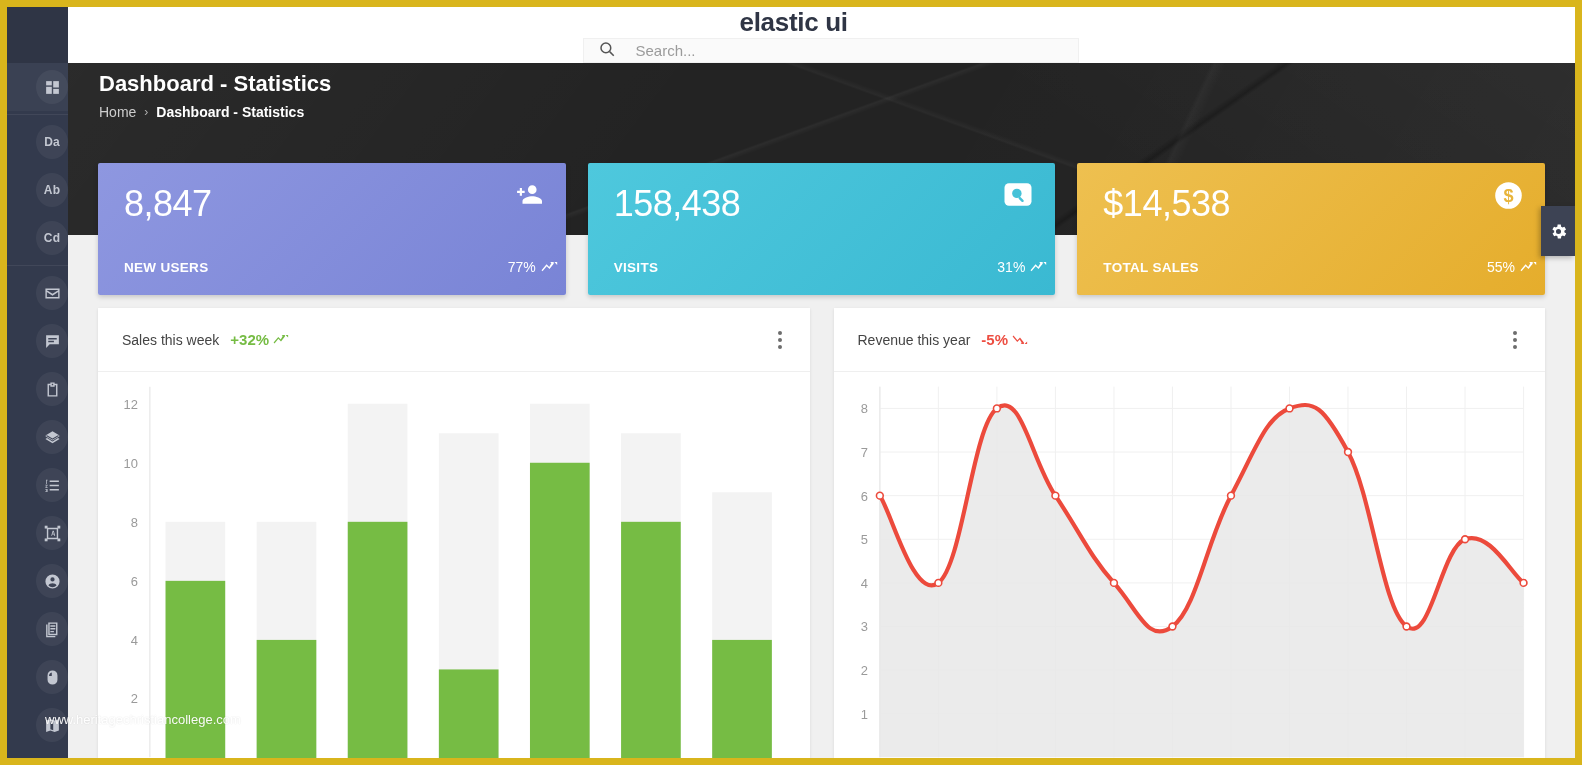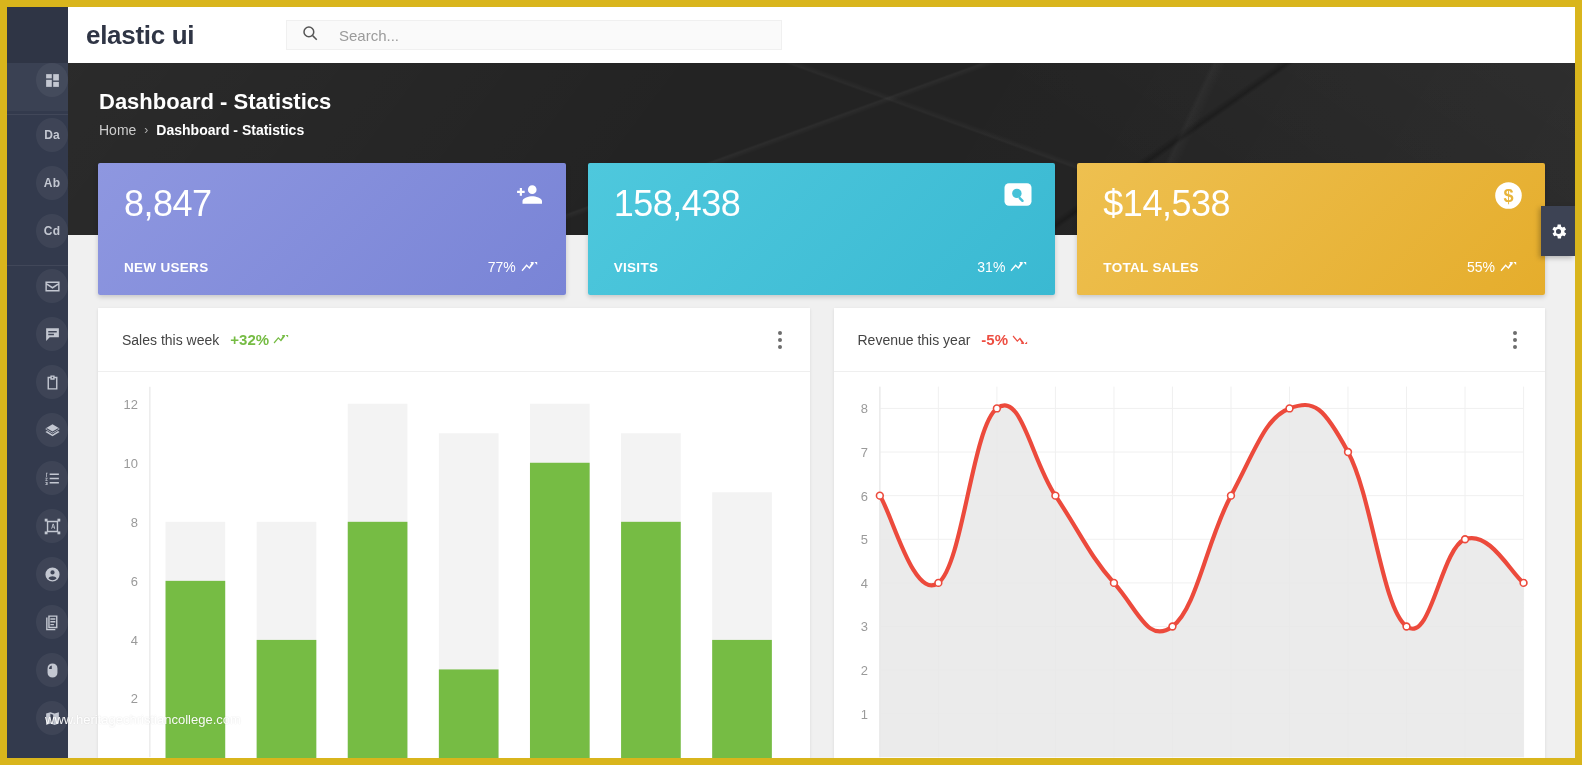--- a/index.html
+++ b/index.html
@@ -26,21 +26,21 @@
     width: 61px; height: 751px;
     background: #333a4d;
     z-index: 6;
   }
   .sb-top {
     height: 56px;
     background: #2f3545;
   }
   .sb-item {
     height: 48px;
-    display: flex; align-items: flex-start; justify-content: center;
+    display: flex; align-items: center; justify-content: center;
     position: relative;
     padding-left: 29px;
   }
   .sb-item.active { background: #3a4153; }
   .sb-circle {
     width: 34px; height: 34px; border-radius: 50%;
     background: rgba(255,255,255,0.055);
     display: flex; align-items: center; justify-content: center;
     color: #c3c7d1;
     font-size: 12px; font-weight: bold;
@@ -49,20 +49,21 @@
   .sb-circle svg { width: 17px; height: 17px; fill: #c3c7d1; }
   .sb-sep { height: 1px; background: rgba(255,255,255,0.07); margin: 3px 0; }
 
   
   .topbar {
     position: absolute; left: 61px; top: 0;
     width: 1507px; height: 56px;
     background: #ffffff;
     display: flex; align-items: center;
     z-index: 5;
+    flex-direction: column;
   }
   .brand {
     width: 200px;
     font-size: 26px; font-weight: bold; color: #2f3545;
     padding-left: 18px;
     letter-spacing: -0.3px;
   }
   .searchbox {
     width: 496px; height: 30px;
     background: #fafafa;
@@ -113,21 +114,21 @@
     z-index: 1;
   }
   .hero::before {
     content: ""; position: absolute; inset: 0;
     background:
       linear-gradient(160deg, transparent 46%, rgba(255,255,255,0.045) 46.3%, transparent 47%),
       linear-gradient(20deg, transparent 60%, rgba(255,255,255,0.035) 60.3%, transparent 61%),
       linear-gradient(115deg, transparent 72%, rgba(255,255,255,0.03) 72.3%, transparent 73%),
       linear-gradient(-35deg, transparent 30%, rgba(0,0,0,0.25) 30.4%, transparent 31%);
   }
-  .hero-txt { position: absolute; left: 31px; top: 26px; z-index: 2; }
+  .hero-txt { position: absolute; left: 31px; top: 8px; z-index: 2; }
   .hero-title { font-size: 22px; font-weight: bold; color: #ffffff; }
   .crumbs { margin-top: 7px; font-size: 14px; display: flex; align-items: center; gap: 8px; }
   .crumbs .c0 { color: #cdcdcd; }
   .crumbs .sep { color: #b0b0b0; font-size: 12px; }
   .crumbs .c1 { color: #ffffff; font-weight: bold; }
 
   
   .page-bg {
     position: absolute; left: 61px; top: 228px;
     width: 1507px; height: 523px;
@@ -146,21 +147,21 @@
   .stat {
     flex: 1; height: 132px;
     border-radius: 2px;
     padding: 22px 22px 0 26px;
     position: relative;
     box-shadow: 0 2px 5px rgba(0,0,0,0.18);
     color: #fff;
   }
   .stat .num { font-size: 36px; font-weight: 300; letter-spacing: -0.5px; line-height: 1.05; }
   .stat .foot {
-    position: absolute; left: 26px; right: 28px; bottom: 20px;
+    position: absolute; left: 26px; right: 8px; bottom: 20px;
     display: flex; align-items: center; justify-content: space-between;
   }
   .stat .lbl { font-size: 13.5px; font-weight: bold; letter-spacing: .3px; }
   .stat .pct { font-size: 14px; display: flex; align-items: center; gap: 5px; }
   .stat .pct svg { width: 17px; height: 14px; fill: #fff; }
   .stat .ico { position: absolute; right: 22px; top: 18px; }
   .stat .ico svg { fill: #fff; }
 
   
   .panels {

